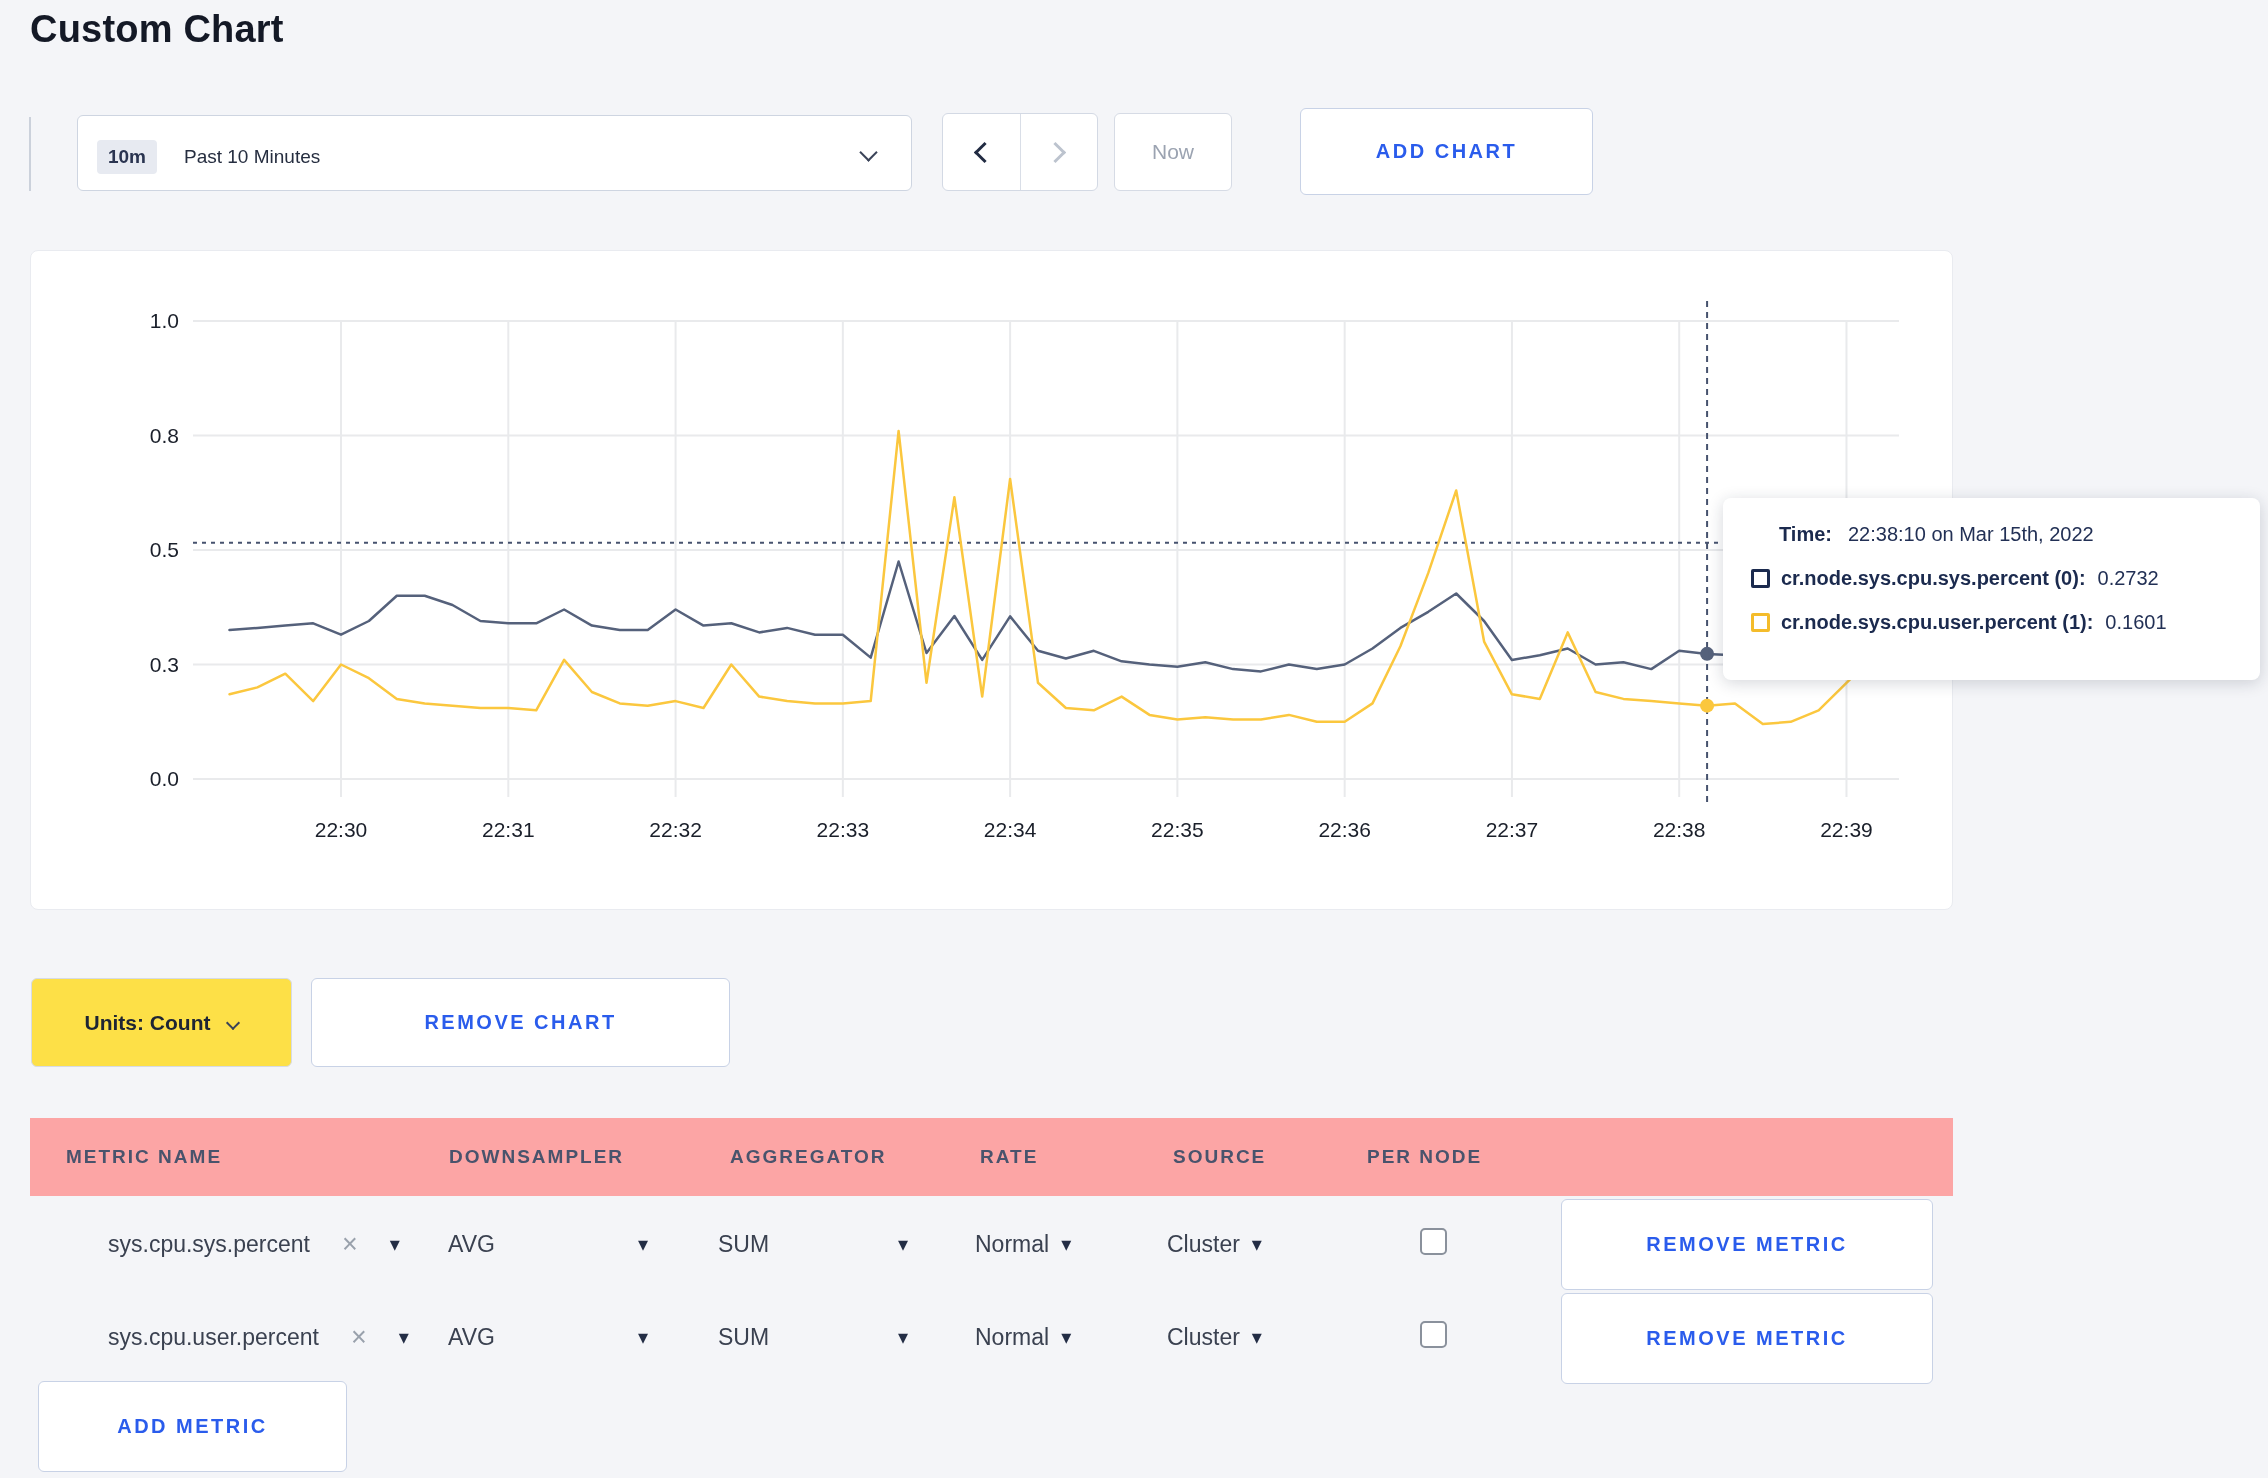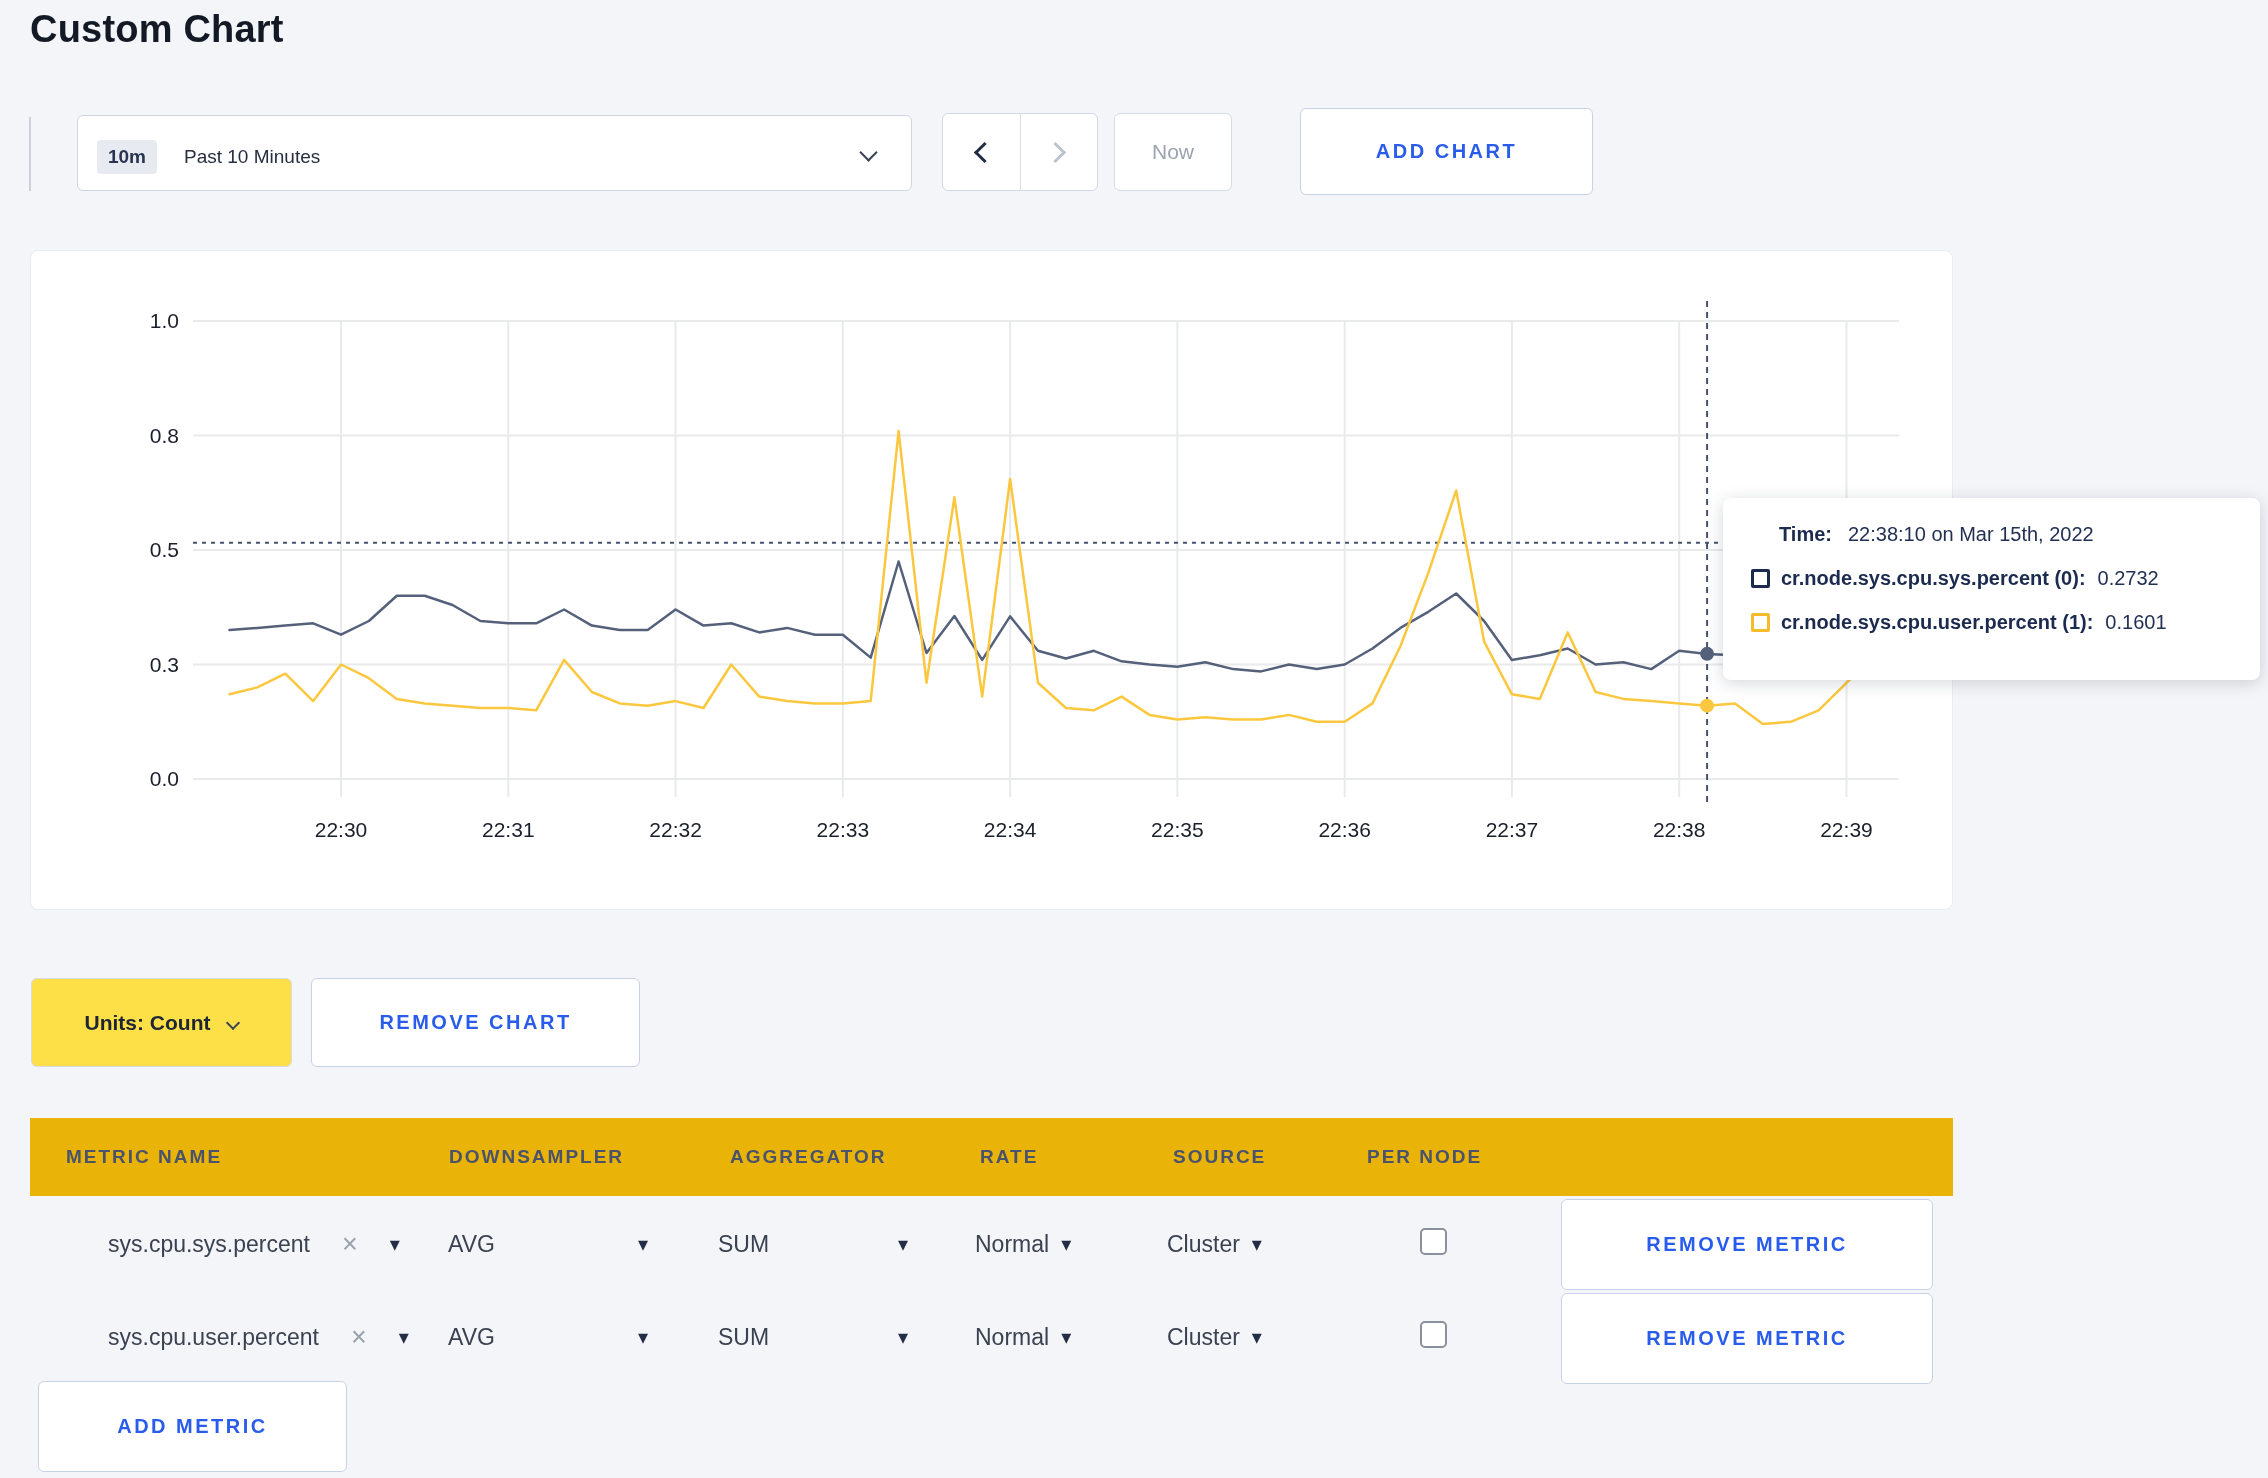--- a/index.html
+++ b/index.html
@@ -61,24 +61,24 @@
   .tt-square { width:19px; height:19px; border-radius:2px; background:#fff; margin-right:11px; flex:none; }
   .tt-name { font-weight:bold; margin-right:12px; white-space:nowrap; }
   .tt-val { color:#223055; }
 
   
   .units-select { left:31px; top:978px; width:261px; height:89px; background:#fde047;
     border:1.5px solid #d6dbe5; border-radius:6px; display:flex; align-items:center;
     justify-content:center; gap:18px; cursor:pointer; }
   .units-label { font-size:21px; font-weight:bold; color:#1e2534; }
   .units-select .chev { width:10px; height:10px; }
-  .remove-chart { left:311px; top:978px; width:329px; height:89px; }
-
-  
-  .thead { left:30px; top:1118px; width:1923px; height:78px; background:#eab308;text-decoration:underline; }
+  .remove-chart { left:311px; top:978px; width:419px; height:89px; }
+
+  
+  .thead { left:30px; top:1118px; width:1923px; height:78px; background:#fca5a5;text-decoration:underline; }
   .th { position:absolute; top:0; height:78px; line-height:78px; font-size:19px;
         font-weight:600; letter-spacing:2px; color:#49536c; white-space:nowrap; }
 
   .cell { position:absolute; display:flex; align-items:center; font-size:23px; color:#3a4150; }
   .caret { font-size:20px; color:#232d45; line-height:1; }
   .clear-x { font-size:27px; color:#99a1ac; line-height:1; cursor:pointer; }
   .metric-cell { gap:32px; cursor:pointer;margin-left:48px; }
   .dd-cell { justify-content:space-between; cursor:pointer; }
   .sm-cell { gap:12px; cursor:pointer; }
   .cb { appearance:none; -webkit-appearance:none; width:27px; height:27px; background:#fff;

